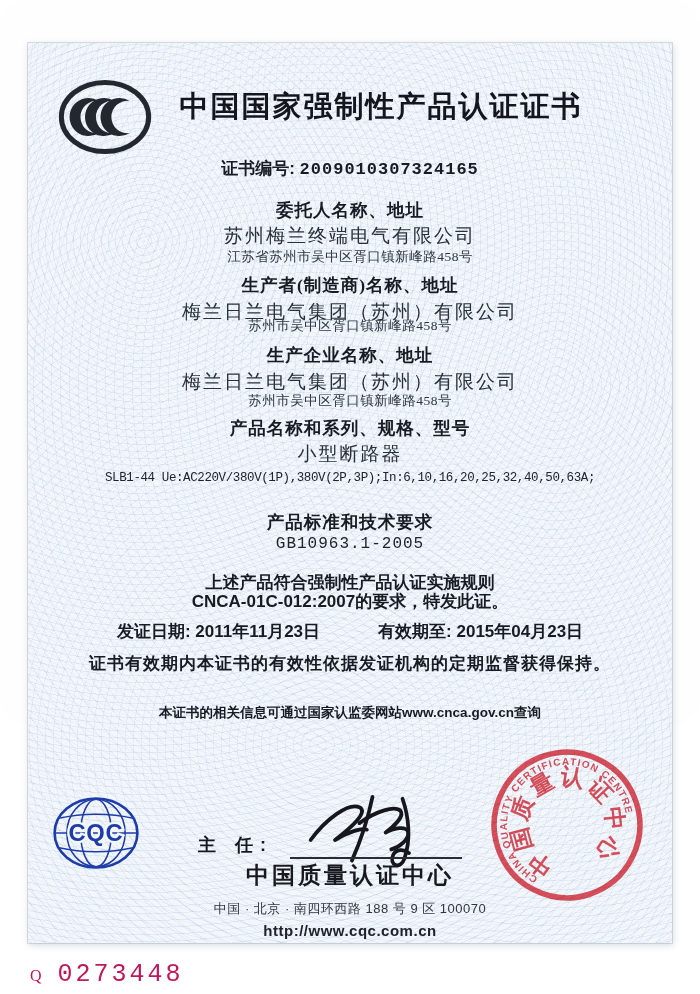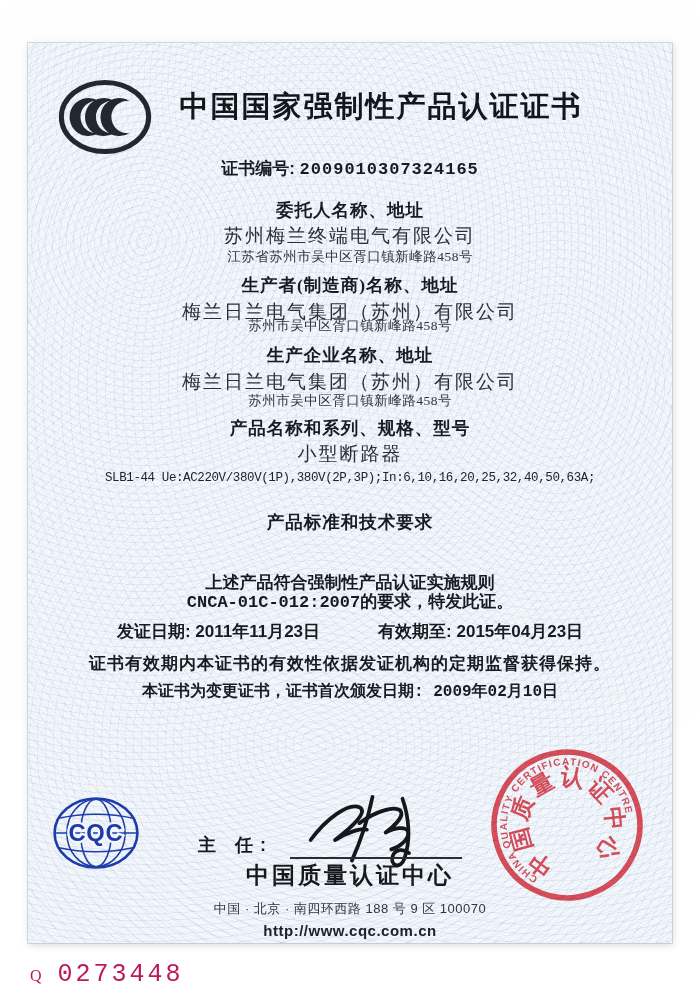--- a/index.html
+++ b/index.html
@@ -26,21 +26,21 @@
 
   .certno { top:114px; font-size:17px; font-weight:bold; color:#181c24; }
   .certno .num { font-family:"Liberation Mono", monospace; font-size:17px; letter-spacing:1px; }
 
   .heading { font-family:"Liberation Serif", serif; font-weight:bold;
              font-size:17.5px; color:#171b22; letter-spacing:1px; }
   .vname   { font-family:"Liberation Serif", serif; font-size:19px; color:#2a303a; letter-spacing:2px; }
   .vaddr   { font-family:"Liberation Serif", serif; font-size:13.5px; color:#2e3540; letter-spacing:0.5px; }
   .spec    { font-family:"Liberation Mono", monospace; font-size:12.5px; color:#20252d; letter-spacing:-0.4px; }
   .stdval  { font-family:"Liberation Mono", monospace; font-size:16px; color:#20252d; letter-spacing:1px; }
-  .bserif  { font-family:Liberation Mono, monospace; font-weight:bold; color:#171b22; }
+  .bserif  { font-family:Liberation Sans, sans-serif; font-weight:bold; color:#171b22; }
 
   .dates { display:flex; justify-content:center; gap:58px; }
   .dates span { font-family:Liberation Sans, sans-serif; font-weight:bold; font-size:17px; color:#171b22; }
 
   .ccc-logo { position:absolute; left:27px; top:33px; width:100px; height:82px; }
   .cqc-globe { position:absolute; left:22px; top:744px; width:92px; height:92px; }
 
   .director { position:absolute; left:170px; top:790px; font-size:18px; font-weight:bold;
               letter-spacing:7px; color:#15181f; }
   .signature { position:absolute; left:277px; top:742px; width:150px; height:95px; }
@@ -88,31 +88,32 @@
 
     <div class="line heading" style="top:300px">生产企业名称、地址</div>
     <div class="line vname" style="top:326px">梅兰日兰电气集团（苏州）有限公司</div>
     <div class="line vaddr" style="top:349px">苏州市吴中区胥口镇新峰路458号</div>
 
     <div class="line vname" style="top:398px">小型断路器</div>
     <div class="line heading" style="top:373px">产品名称和系列、规格、型号</div>
     <div class="line spec" style="top:428px">SLB1-44 Ue:AC220V/380V(1P),380V(2P,3P);In:6,10,16,20,25,32,40,50,63A;</div>
 
     <div class="line heading" style="top:467px">产品标准和技术要求</div>
+    <div class="line stdval" style="top:492px">GB10963.1-2005</div>
 
     <div class="line bserif" style="top:528px; font-size:17px">上述产品符合强制性产品认证实施规则</div>
     <div class="line bserif" style="top:547px; font-size:17px">CNCA-01C-012:2007的要求，特发此证。</div>
 
     <div class="line dates" style="top:577px">
       <span><span>发证日期:</span> <span>2011年11月23日</span></span>
       <span><span>有效期至:</span> <span>2015年04月23日</span></span>
     </div>
 
     <div class="line bserif" style="top:609px; font-size:17px; letter-spacing:1px">证书有效期内本证书的有效性依据发证机构的定期监督获得保持。</div>
-    <div class="line bserif" style="top:638px; font-size:16px">本证书为变更证书，证书首次颁发日期: 2009年02月10日</div>
+    <div class="line bserif" style="top:661px; font-size:13.5px">本证书的相关信息可通过国家认监委网站www.cnca.gov.cn查询</div>
 
     <svg class="cqc-globe" viewBox="0 0 120 110">
       <defs>
           <clipPath id="gclip">
             <ellipse cx="60" cy="55" rx="53" ry="44"></ellipse>
           </clipPath>
         </defs>
       <ellipse cx="60" cy="55" rx="54" ry="45" fill="none" stroke="#1d3ca8" stroke-width="3.4"></ellipse>
       <g clip-path="url(#gclip)" fill="none" stroke="#1d3ca8" stroke-width="2">
         <ellipse cx="60" cy="55" rx="20" ry="44"></ellipse>

